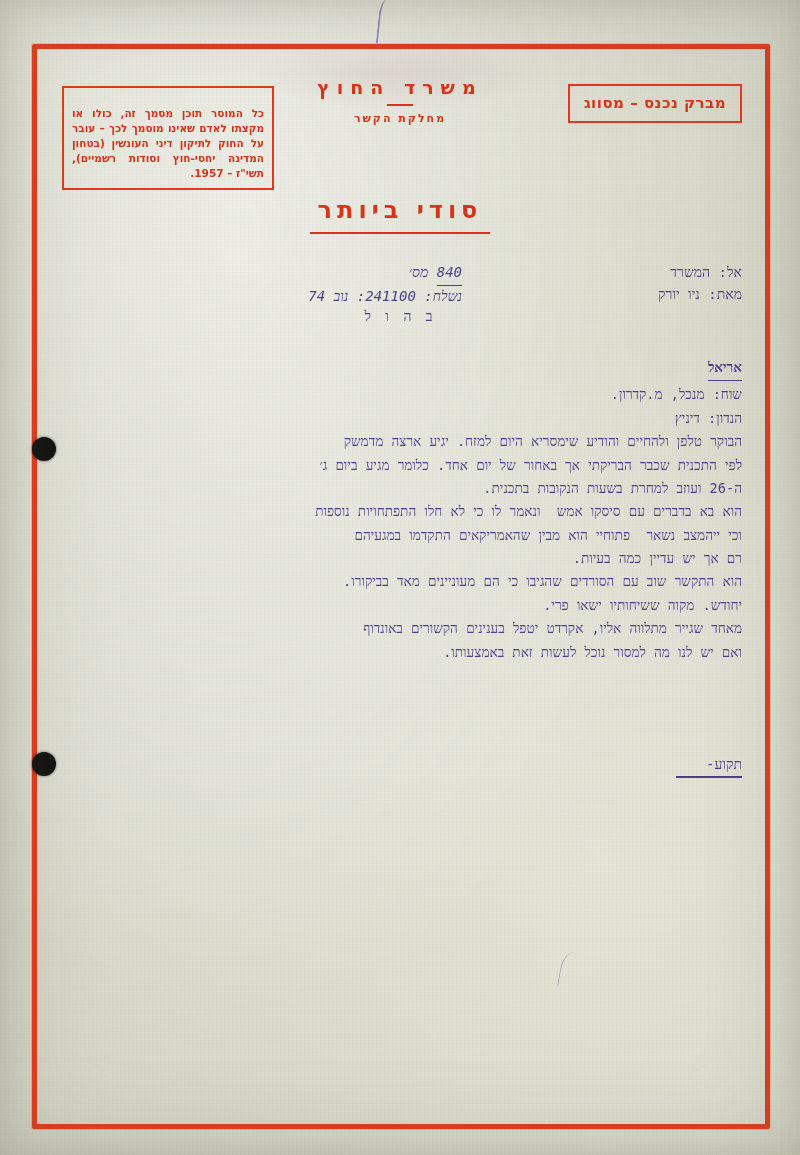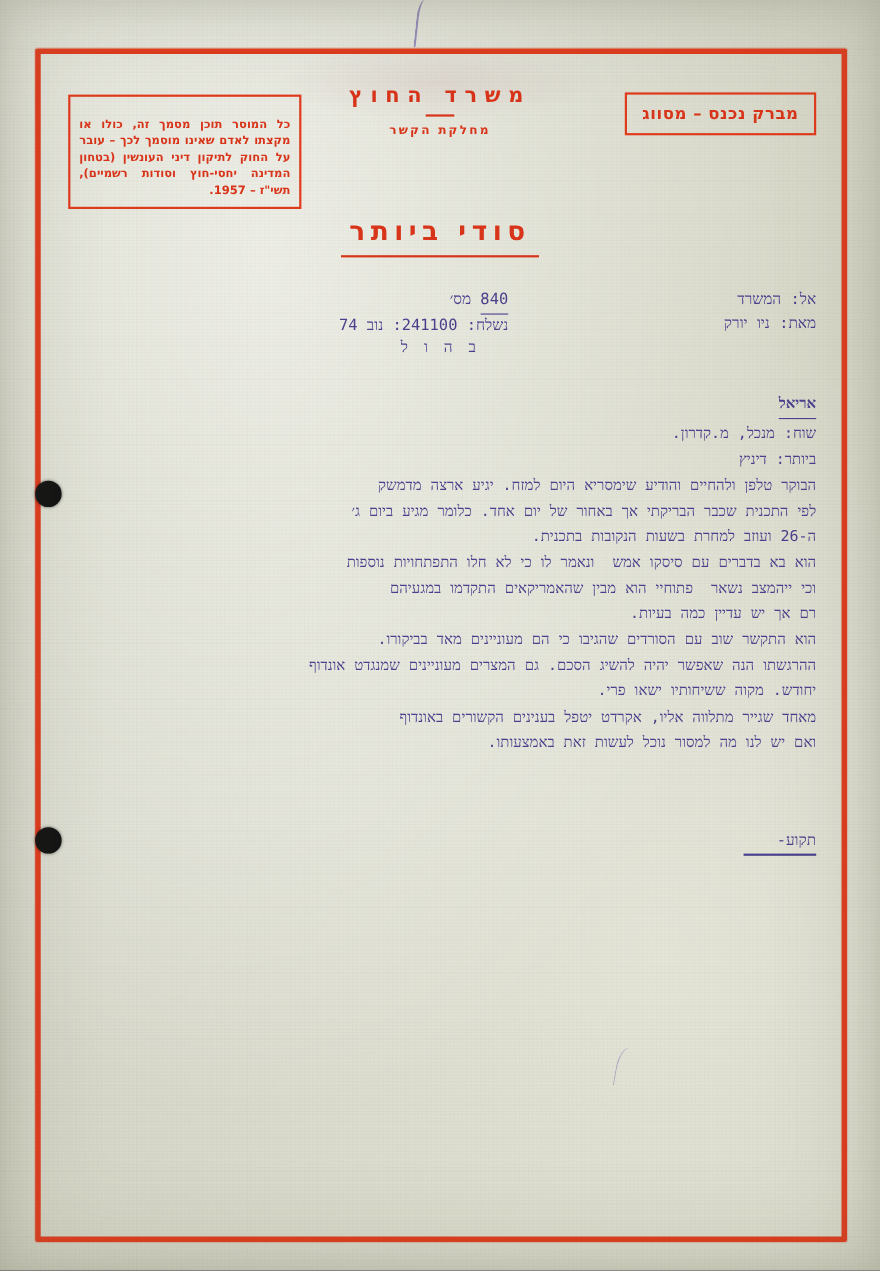--- a/index.html
+++ b/index.html
@@ -159,20 +159,21 @@
     line-height: 1.55;
   }
   .meta {
     position: absolute;
     left: 232px;
     top: 262px;
     text-align: left;
     font-size: 14px;
     line-height: 1.55;
     width: 230px;
+    font-style: italic;
   }
   .meta .row { text-align: right; }
   .num-underline {
     display: inline-block;
     border-bottom: 1.5px solid #4a3f8c;
     padding-bottom: 1px;
   }
   .bahul {
     position: absolute;
     left: 0;
@@ -318,31 +319,30 @@
 
   <div class="body-block heb">
     <div>
       <span class="ariel">אריאל</span>
     </div>
     <div>
       <span>שוח:</span>
       <span>מנכל, מ.קדרון.</span>
     </div>
     <div>
-      <span>ביותר:</span>
+      <span>הנדון:</span>
       <span>דיניץ</span>
     </div>
     <div class="line">הבוקר טלפן ולהחיים והודיע שימסריא היום למזח. יגיע ארצה מדמשק</div>
     <div class="line">לפי התכנית שכבר הבריקתי אך באחור של יום אחד. כלומר מגיע ביום ג׳</div>
     <div class="line">ה-26 ועוזב למחרת בשעות הנקובות בתכנית.</div>
     <div class="line">הוא בא בדברים עם סיסקו אמש  ונאמר לו כי לא חלו התפתחויות נוספות</div>
     <div class="line">וכי ייהמצב נשאר  פתוחיי הוא מבין שהאמריקאים התקדמו במגעיהם</div>
     <div class="line">רם אך יש עדיין כמה בעיות.</div>
     <div class="line">הוא התקשר שוב עם הסורדים שהגיבו כי הם מעוניינים מאד בביקורו.</div>
-    <div class="line">ההרגשתו הנה שאפשר יהיה להשיג הסכם. גם המצרים מעוניינים שמנגדט אונדוף</div>
     <div class="line">יחודש. מקוה ששיחותיו ישאו פרי.</div>
     <div class="line">מאחד שגייר מתלווה אליו, אקרדט יטפל בענינים הקשורים באונדוף</div>
     <div class="line">ואם יש לנו מה למסור נוכל לעשות זאת באמצעותו.</div>
   </div>
 
   <div class="sign heb">תקוע-</div>
   <div class="sign-underline"></div>
 
 
   <div class="vignette"></div>

